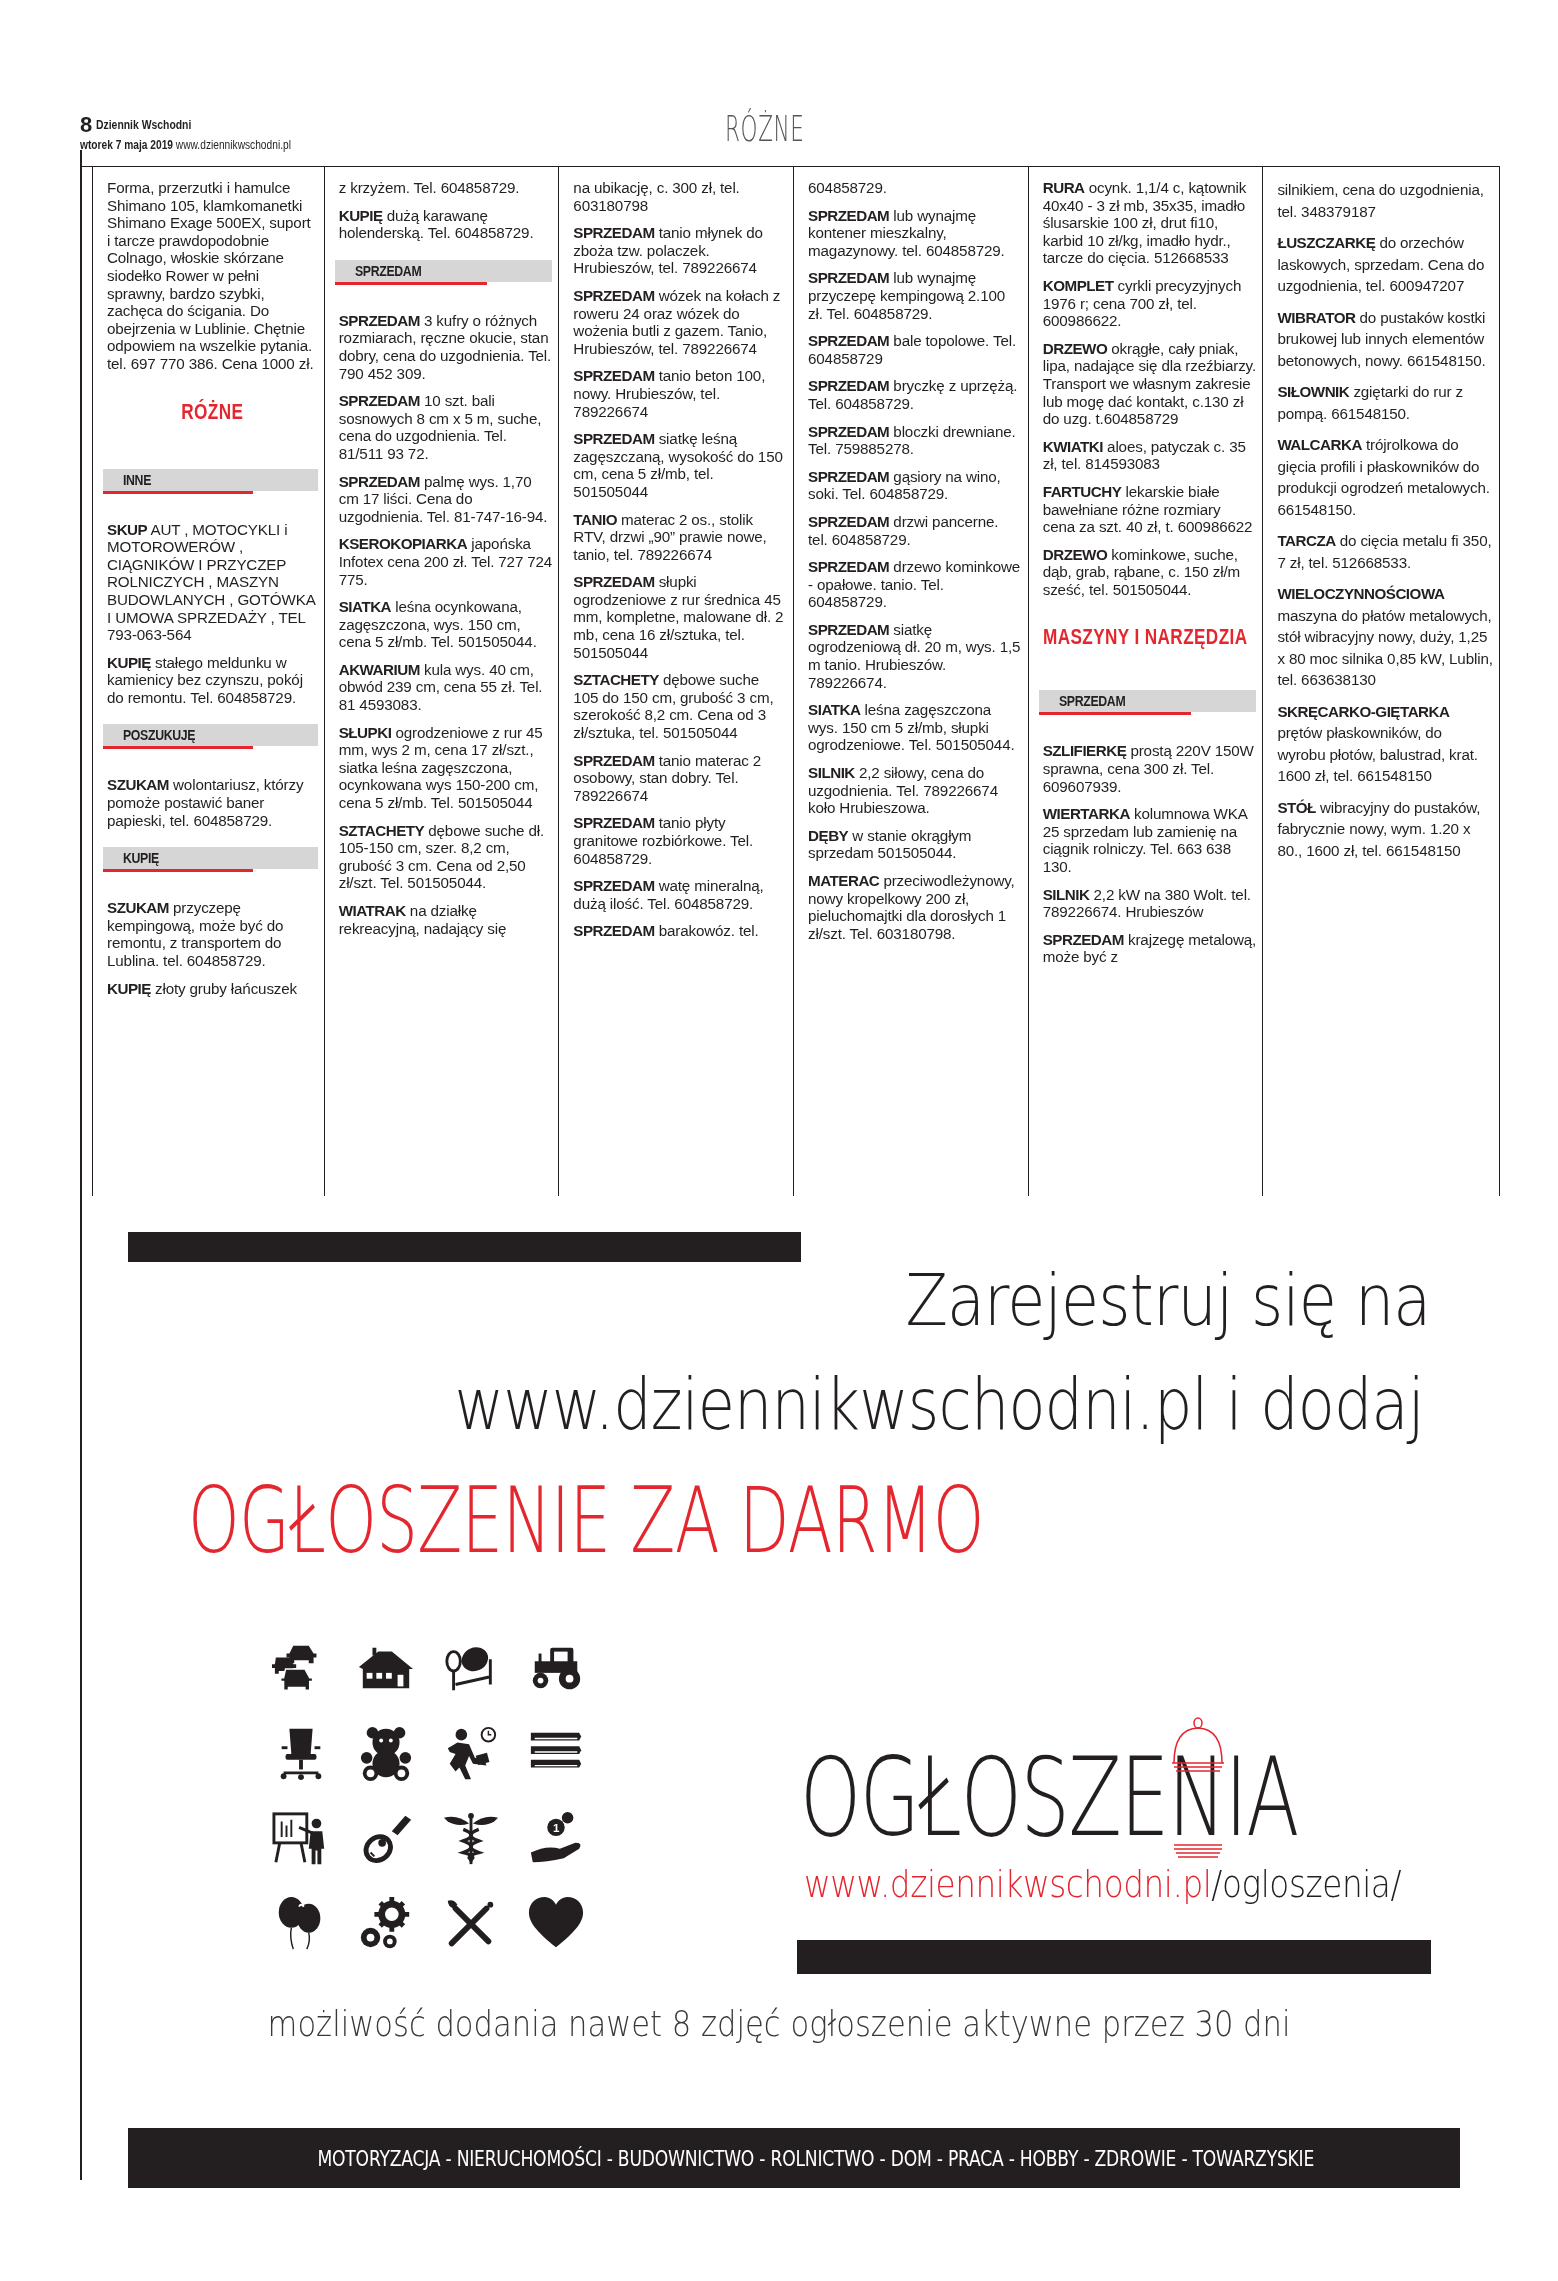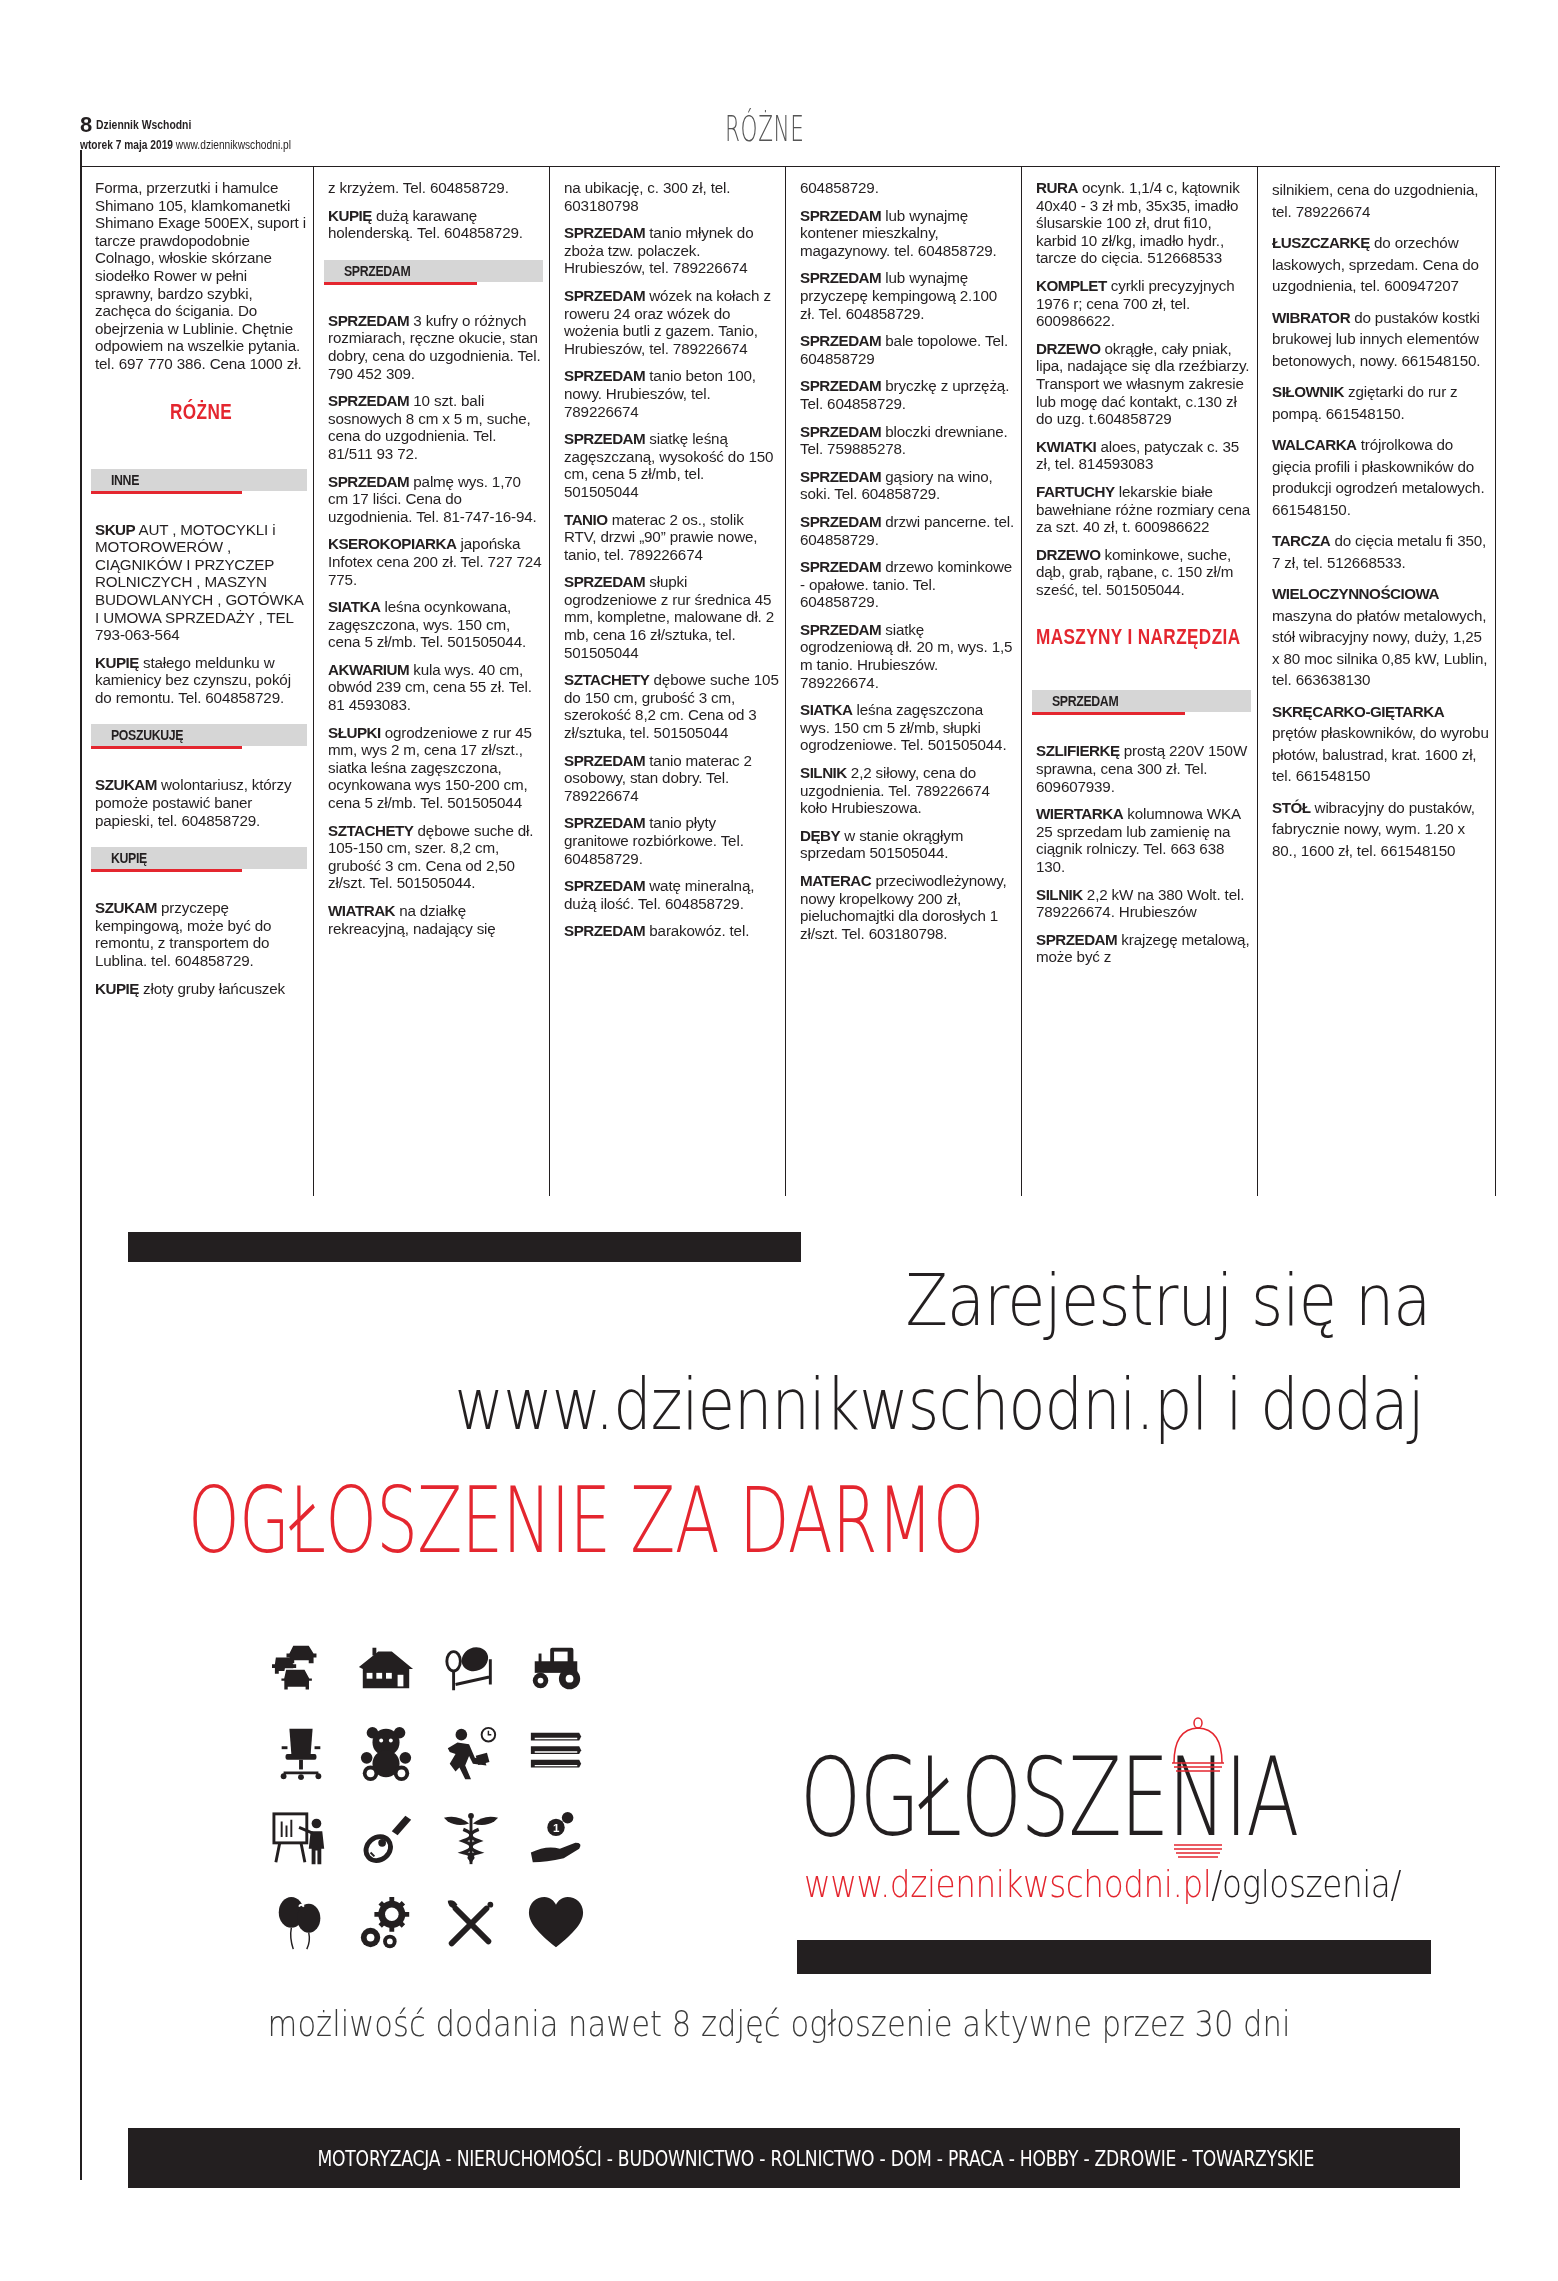--- a/index.html
+++ b/index.html
@@ -12,21 +12,21 @@
   .header { position: absolute; left: 80px; top: 112px; width: 1420px; height: 46px; }
   .pagenum { position: absolute; left: 0; top: 0; font: bold 22px "Liberation Sans Narrow", "Liberation Sans", sans-serif; letter-spacing: -1px; }
   .paper-name { position: absolute; left: 16px; top: 5px; font: bold 13px "Liberation Sans", sans-serif; transform: scaleX(0.8); transform-origin: left; white-space: nowrap; }
   .date-line { position: absolute; left: 0; top: 26px; font-size: 12px; white-space: nowrap; transform: scaleX(0.85); transform-origin: left; }
   .date-line b { font-weight: bold; }
   .section-title { position: absolute; left: 645px; top: -4px; font: 36px "DejaVu Sans", sans-serif; font-weight: 200; color: #555; transform: scaleX(0.6); transform-origin: left; letter-spacing: 1px; white-space: nowrap; }
 
   
   .columns { position: absolute; left: 80px; top: 166px; width: 1420px; height: 1030px; border-top: 1px solid #231f20; display: flex; }
   .col { position: relative; height: 100%; padding: 12px 6px 0 14px; border-right: 1.5px solid #231f20; overflow: hidden; }
-  .col:first-child { border-left: 1.5px solid #231f20; }
+  .col:first-child { border-left: 1.5px solid #231f20; margin-left: 12px; }
   .col:last-child { border-right: 1.5px solid #231f20; }
   .c1 { width: 234px; } .c2 { width: 236px; } .c3 { width: 236px; }
   .c4 { width: 236px; } .c5 { width: 236px; } .c6 { width: 238px; }
 
   .ad { font-size: 15.2px; line-height: 17.6px; margin-bottom: 10px; font-family: "Liberation Sans", sans-serif; letter-spacing: -0.15px; }
   .ad b { font-weight: bold; font-family: Liberation Sans, sans-serif; letter-spacing: -0.5px; }
   .c6 .ad { line-height: 21.5px; }
 
   .cat-head { position: relative; height: 22px; margin: 18px 0 30px -4px; background: #d6d6d6; width: calc(100% + 4px); }
   .cat-head .label { position: absolute; left: 20px; top: 3px; font: bold 14px "Liberation Sans", sans-serif; letter-spacing: -0.4px; transform: scaleX(0.88); transform-origin: left; }
@@ -168,21 +168,21 @@
     </div>
     <div>
         <p class="ad"><b>SZLIFIERKĘ</b><span> prostą 220V 150W sprawna, cena 300 zł. Tel. 609607939.</span></p>
         <p class="ad"><b>WIERTARKA</b><span> kolumnowa WKA 25 sprzedam lub zamienię na ciągnik rolniczy. Tel. 663 638 130.</span></p>
         <p class="ad"><b>SILNIK</b><span> 2,2 kW na 380 Wolt. tel. 789226674. Hrubieszów</span></p>
         <p class="ad"><b>SPRZEDAM</b><span> krajzegę metalową, może być z</span></p>
       </div>
   </div>
 
   <div class="col c6">
-    <p class="ad">silnikiem, cena do uzgodnienia, tel. 789226674</p>
+    <p class="ad">silnikiem, cena do uzgodnienia, tel. 348379187</p>
     <div>
         <p class="ad"><b>ŁUSZCZARKĘ</b><span> do orzechów laskowych, sprzedam. Cena do uzgodnienia, tel. 600947207</span></p>
         <p class="ad"><b>WIBRATOR</b><span> do pustaków kostki brukowej lub innych elementów betonowych, nowy. 661548150.</span></p>
         <p class="ad"><b>SIŁOWNIK</b><span> zgiętarki do rur z pompą. 661548150.</span></p>
         <p class="ad"><b>WALCARKA</b><span> trójrolkowa do gięcia profili i płaskowników do produkcji ogrodzeń metalowych. 661548150.</span></p>
         <p class="ad"><b>TARCZA</b><span> do cięcia metalu fi 350, 7 zł, tel. 512668533.</span></p>
         <p class="ad"><b>WIELOCZYNNOŚCIOWA</b><span> maszyna do płatów metalowych, stół wibracyjny nowy, duży, 1,25 x 80 moc silnika 0,85 kW, Lublin, tel. 663638130</span></p>
         <p class="ad"><b>SKRĘCARKO-GIĘTARKA</b><span> prętów płaskowników, do wyrobu płotów, balustrad, krat. 1600 zł, tel. 661548150</span></p>
         <p class="ad"><b>STÓŁ</b><span> wibracyjny do pustaków, fabrycznie nowy, wym. 1.20 x 80., 1600 zł, tel. 661548150</span></p>
       </div>

